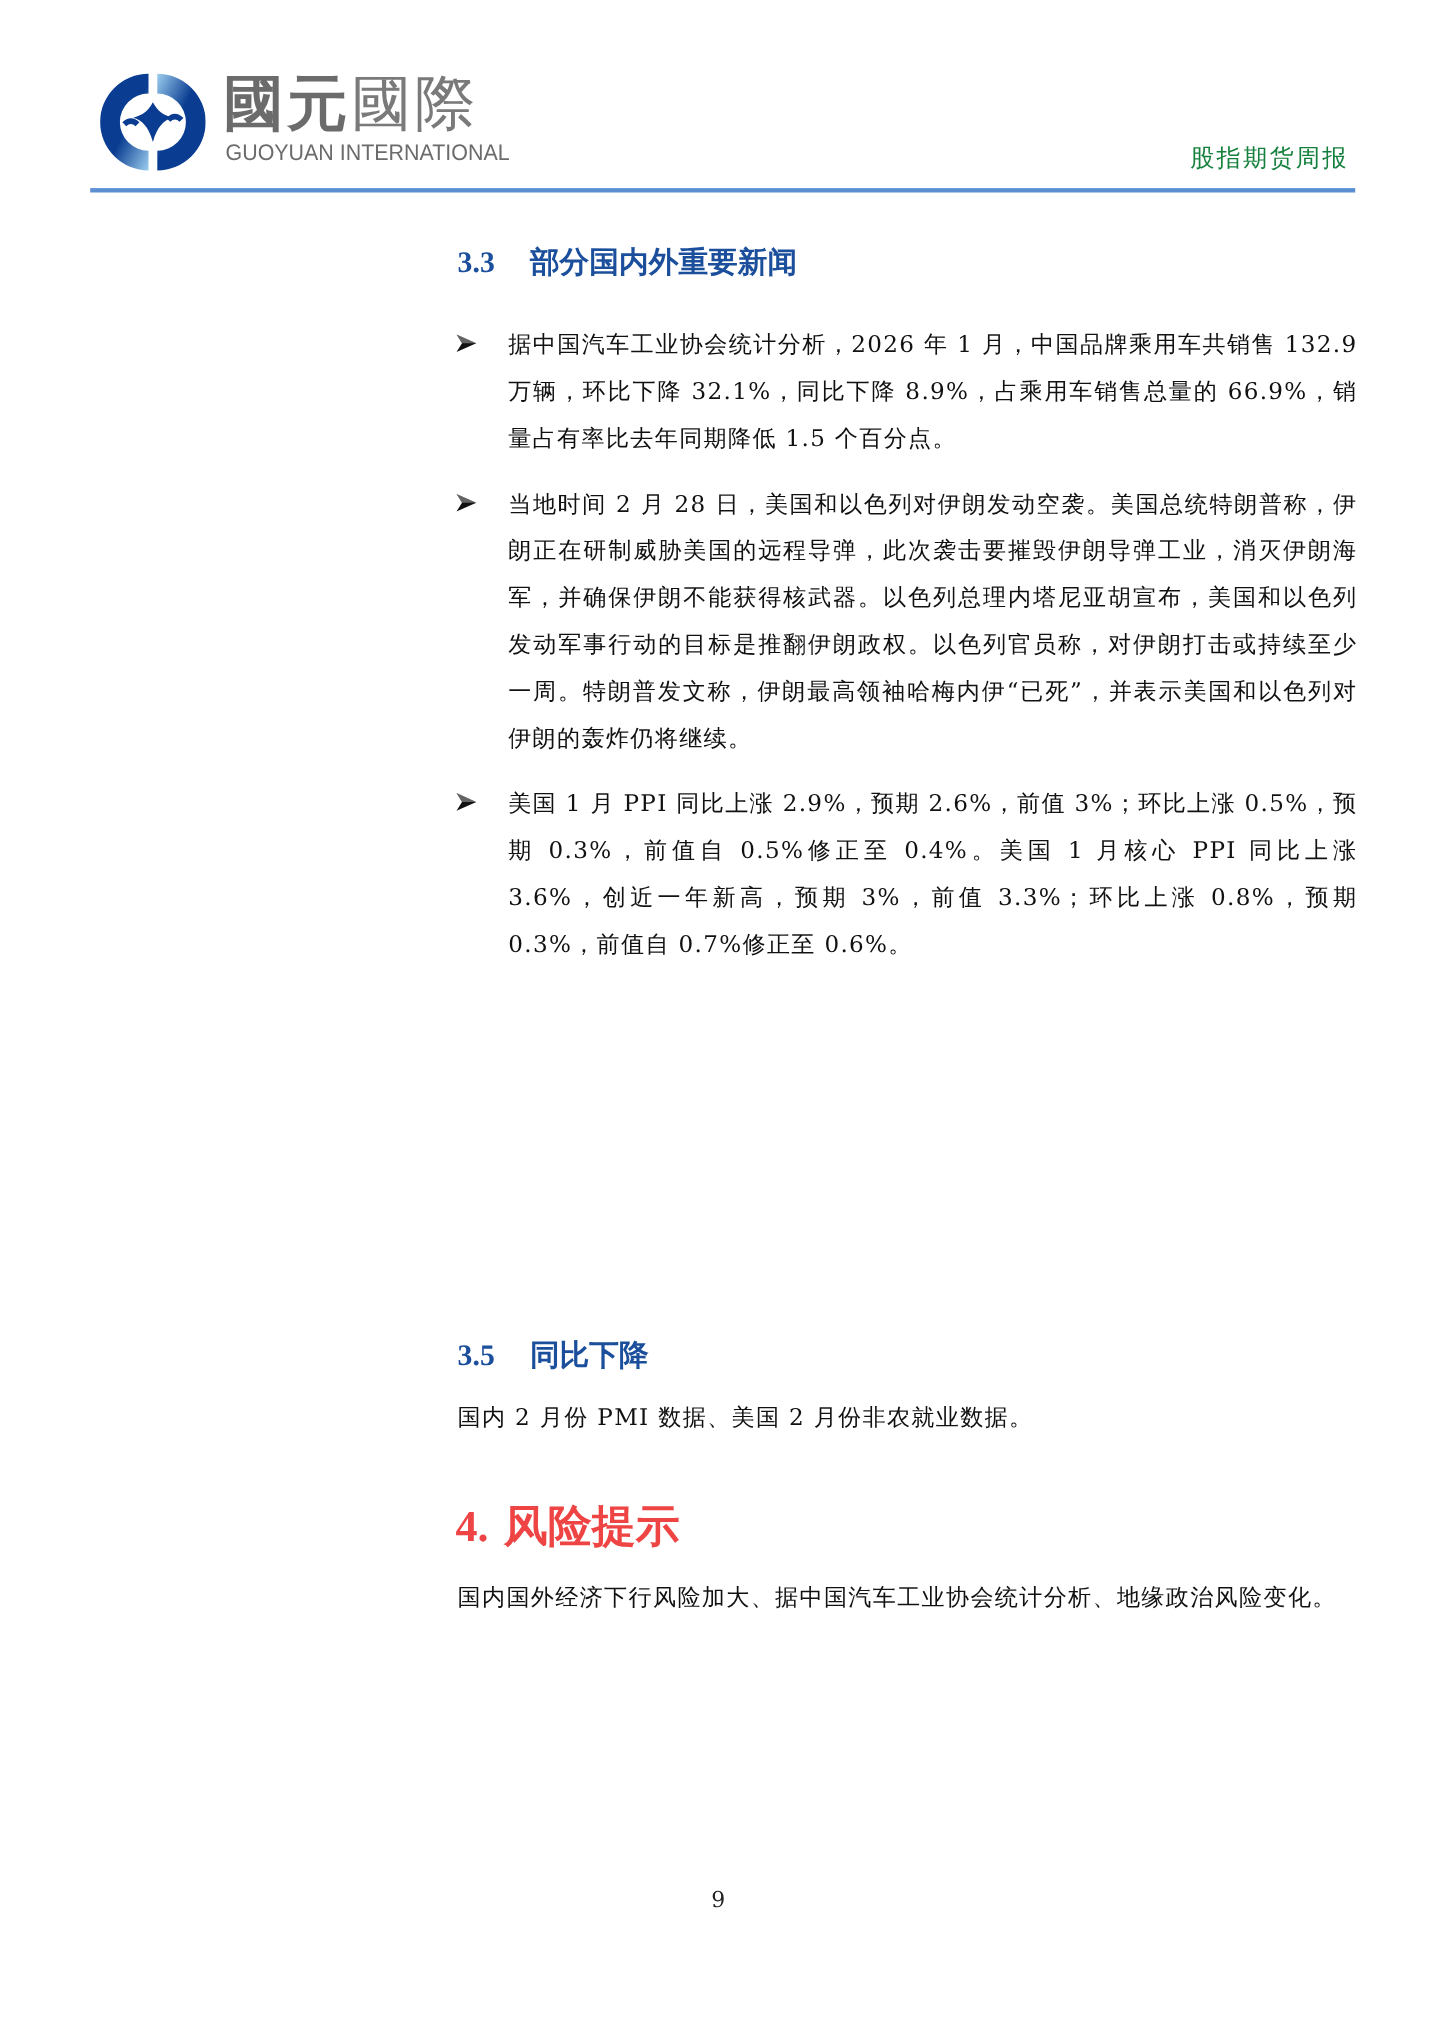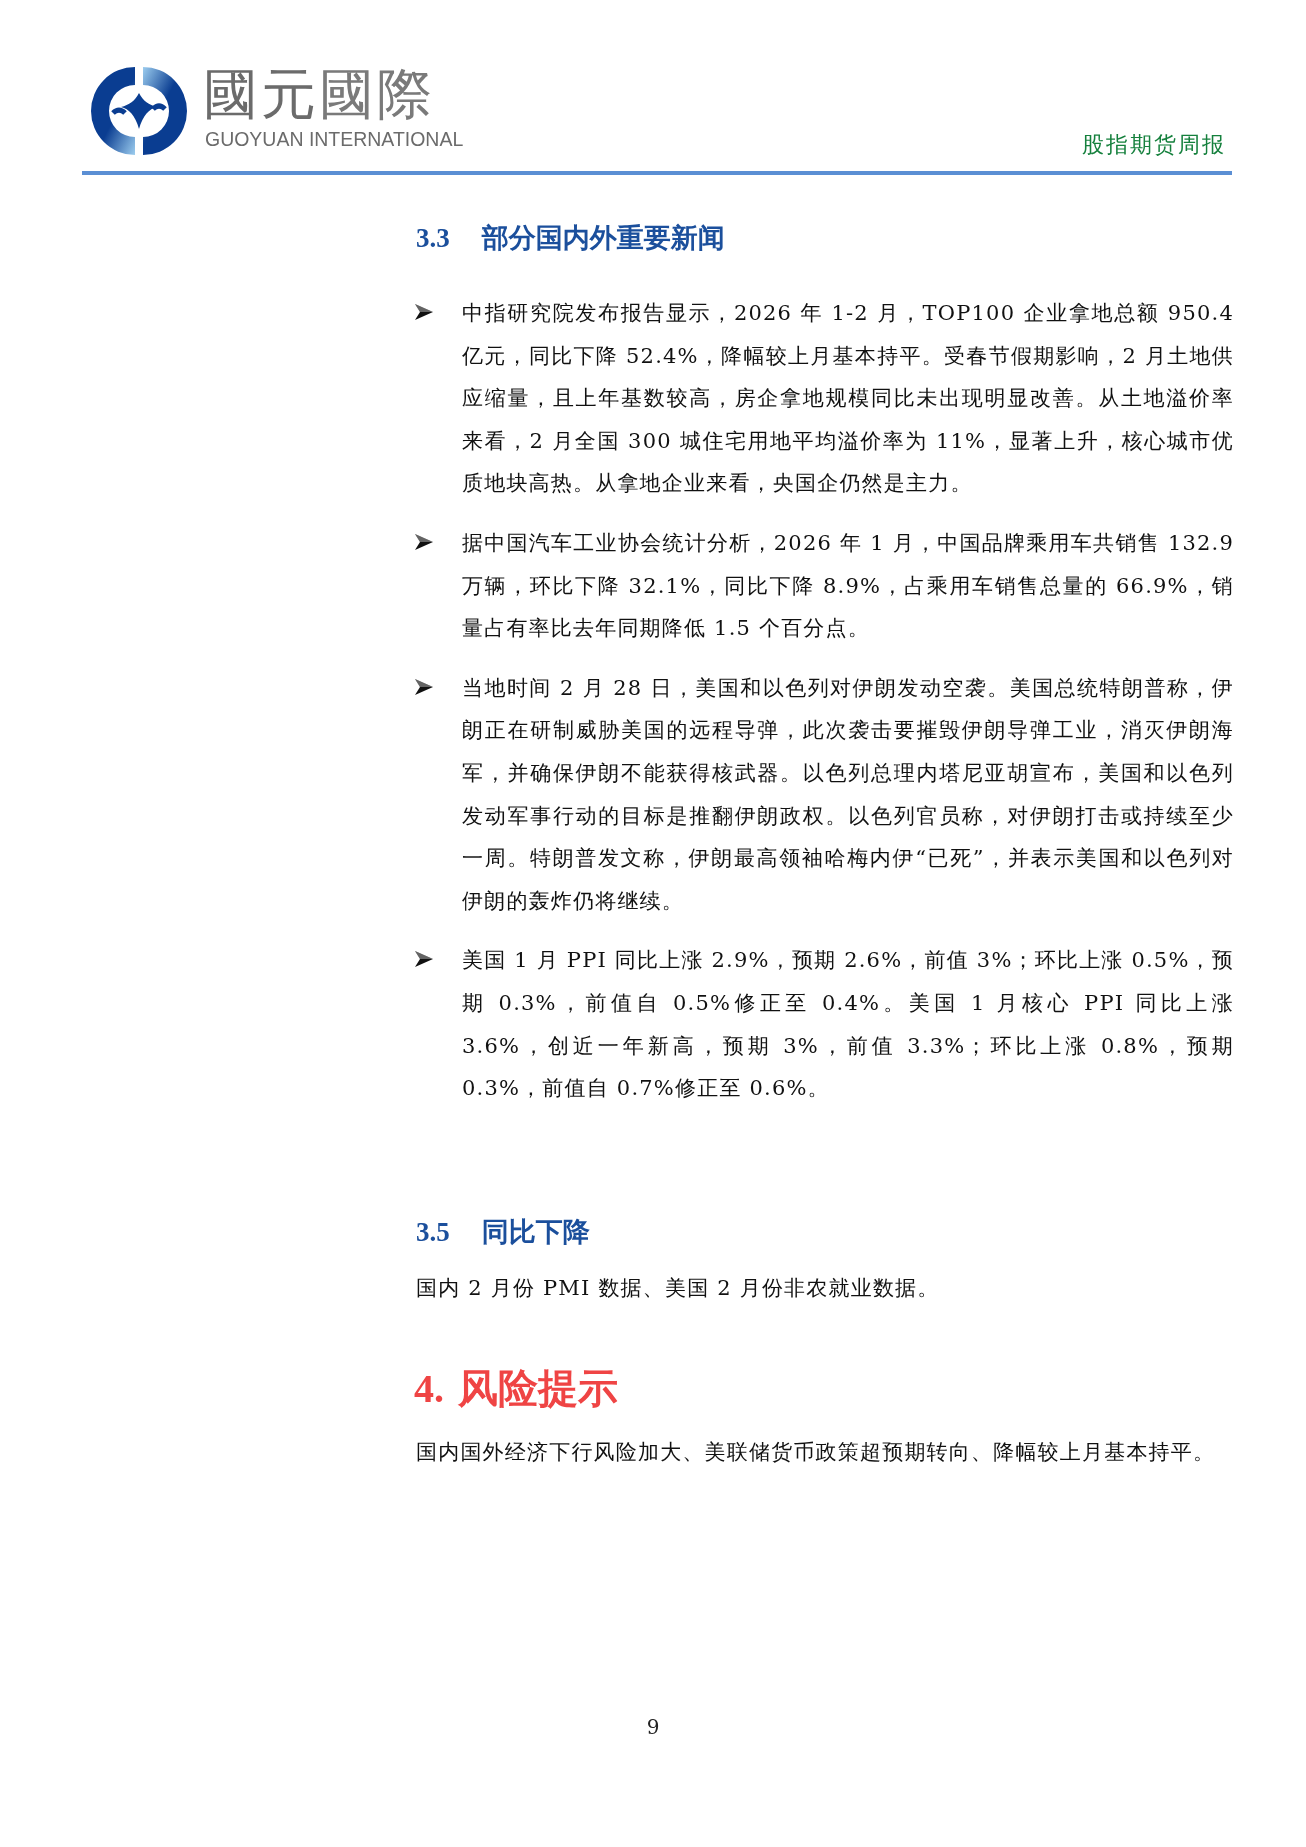--- a/index.html
+++ b/index.html
@@ -4,21 +4,21 @@
   <style>
     html, body { margin: 0; padding: 0; background: #ffffff; }
     body { width: 1306px; height: 1847px; position: relative; overflow: hidden;
            font-family: "DejaVu Serif", "Liberation Serif", serif; color: #111; }
     .abs { position: absolute; }
 
     
     .logo-mark { left: 91px; top: 63px; width: 96px; height: 96px; }
     .logo-cn { left: 203px; top: 64px; font-family: "DejaVu Sans", "Liberation Sans", sans-serif;
                font-size: 55px; line-height: 60px; color: #6b6b6b; letter-spacing: 3px; white-space: nowrap; }
-    .logo-cn .bold { font-weight: normal; }
+    .logo-cn .bold { font-weight: bold; }
     .logo-cn .light { font-weight: normal; color: #7a7a7a; text-align: right; }
     .logo-en { left: 205px; top: 128px; font-family: "Liberation Sans", sans-serif; font-size: 20.5px;
                line-height: 22px; color: #6b6b6b; white-space: nowrap; letter-spacing: 0px; transform: scaleX(0.95); transform-origin: left; }
     .report-type { right: 80px; top: 132px; font-size: 22px; line-height: 26px; color: #15803d; letter-spacing: 2px; }
     .header-rule { left: 82px; top: 171px; width: 1150px; height: 4px; background: #5b8fd4; }
 
     
     .h-sec { left: 416px; font-weight: bold; color: #1b4f9c; font-size: 27px; line-height: 34px; white-space: nowrap; }
     .h-sec .num { margin-right: 32px; font-family: "Liberation Serif", serif; }
     .h-chap { left: 414px; font-weight: bold; color: #ef4444; font-size: 40px; line-height: 48px; white-space: nowrap; }
@@ -71,27 +71,20 @@
 <div class="abs h-sec" style="top:221px;">
   <span class="num">3.3</span><span>部分国内外重要新闻</span>
 </div>
 
 <div class="abs news" style="top:292px;">
   <div class="news-item">
     <svg class="arrow" viewBox="0 0 20 20">
         <path d="M1 2 L19 10 L1 18 L6 10 Z" fill="#111"></path>
         <path d="M1 2 L19 10 L6 10 Z" fill="#fff" opacity="0.35"></path>
       </svg>
-    <span>中指研究院发布报告显示，2026 年 1-2 月，TOP100 企业拿地总额 950.4 亿元，同比下降 52.4%，降幅较上月基本持平。受春节假期影响，2 月土地供应缩量，且上年基数较高，房企拿地规模同比未出现明显改善。从土地溢价率来看，2 月全国 300 城住宅用地平均溢价率为 11%，显著上升，核心城市优质地块高热。从拿地企业来看，央国企仍然是主力。</span>
-  </div>
-  <div class="news-item">
-    <svg class="arrow" viewBox="0 0 20 20">
-        <path d="M1 2 L19 10 L1 18 L6 10 Z" fill="#111"></path>
-        <path d="M1 2 L19 10 L6 10 Z" fill="#fff" opacity="0.35"></path>
-      </svg>
     <span>据中国汽车工业协会统计分析，2026 年 1 月，中国品牌乘用车共销售 132.9 万辆，环比下降 32.1%，同比下降 8.9%，占乘用车销售总量的 66.9%，销量占有率比去年同期降低 1.5 个百分点。</span>
   </div>
   <div class="news-item">
     <svg class="arrow" viewBox="0 0 20 20">
         <path d="M1 2 L19 10 L1 18 L6 10 Z" fill="#111"></path>
         <path d="M1 2 L19 10 L6 10 Z" fill="#fff" opacity="0.35"></path>
       </svg>
     <span>当地时间 2 月 28 日，美国和以色列对伊朗发动空袭。美国总统特朗普称，伊朗正在研制威胁美国的远程导弹，此次袭击要摧毁伊朗导弹工业，消灭伊朗海军，并确保伊朗不能获得核武器。以色列总理内塔尼亚胡宣布，美国和以色列发动军事行动的目标是推翻伊朗政权。以色列官员称，对伊朗打击或持续至少一周。特朗普发文称，伊朗最高领袖哈梅内伊“已死”，并表示美国和以色列对伊朗的轰炸仍将继续。</span>
   </div>
   <div class="news-item">
@@ -104,15 +97,15 @@
 </div>
 
 <div class="abs h-sec" style="top:1215px;">
   <span class="num">3.5</span><span>同比下降</span>
 </div>
 <div class="abs para" style="top:1273px;">国内 2 月份 PMI 数据、美国 2 月份非农就业数据。</div>
 
 <div class="abs h-chap" style="top:1364px;">
   <span class="num">4.</span><span>风险提示</span>
 </div>
-<div class="abs para" style="top:1437px;">国内国外经济下行风险加大、美联储货币政策超预期转向、降幅较上月基本持平。</div>
+<div class="abs para" style="top:1437px;">国内国外经济下行风险加大、据中国汽车工业协会统计分析、地缘政治风险变化。</div>
 
 <div class="abs page-num">9</div>
 
 </body></html>

